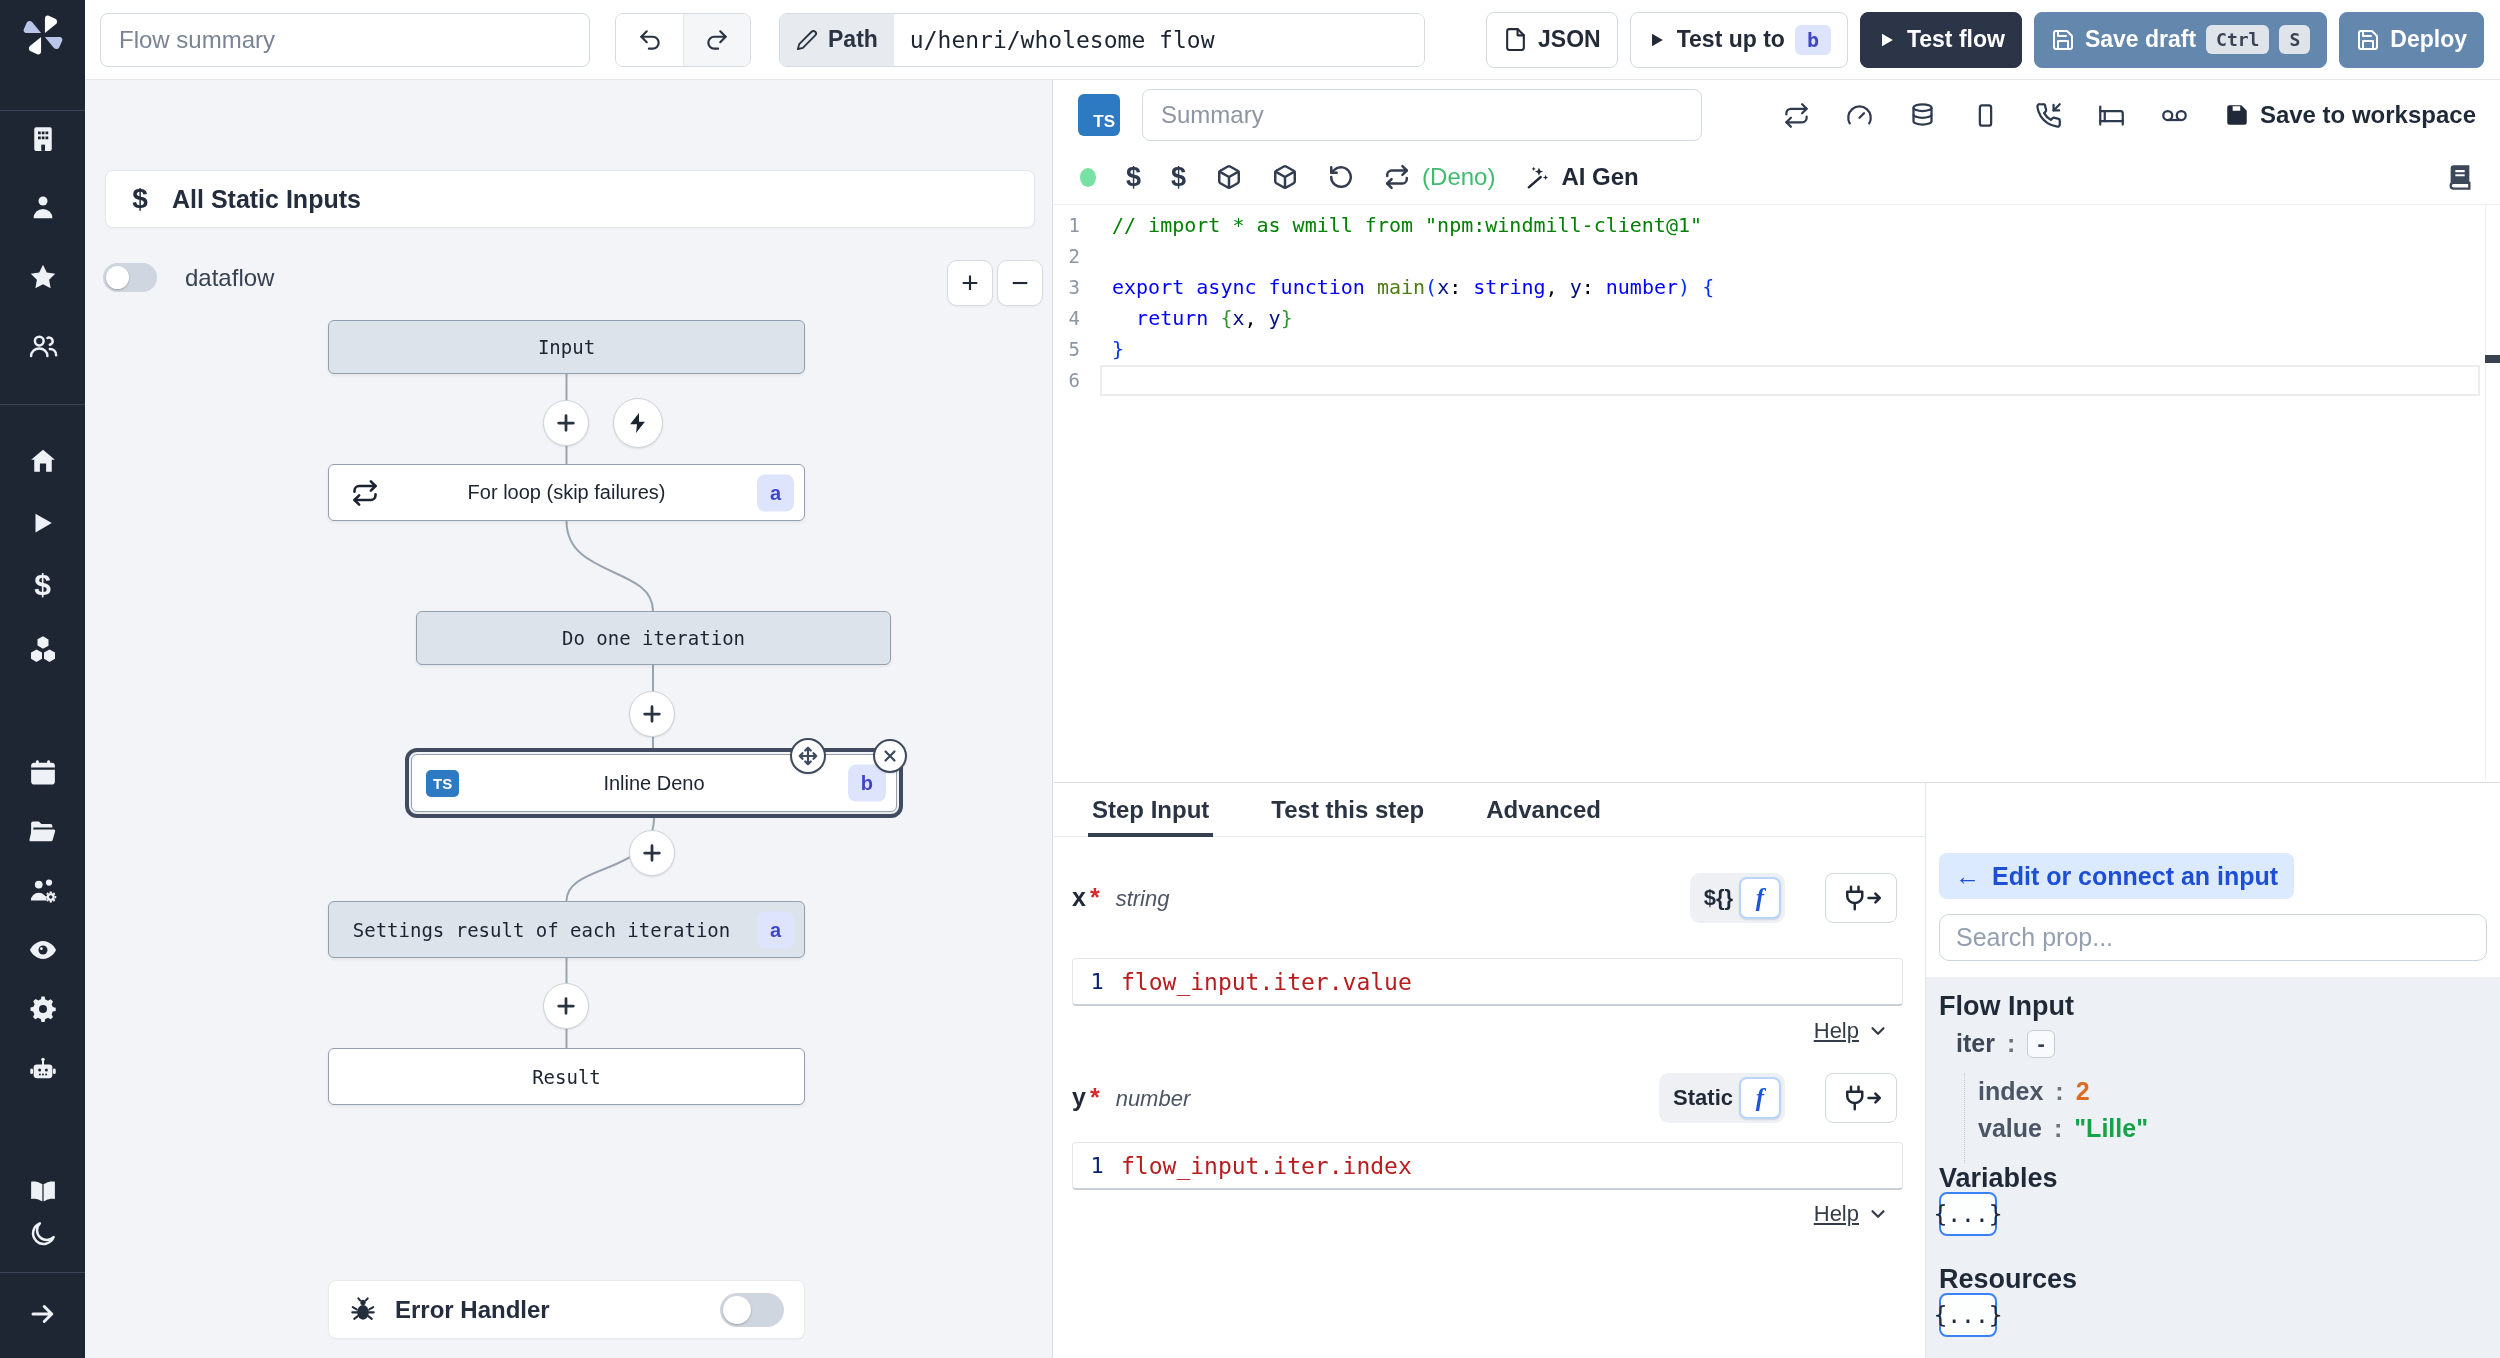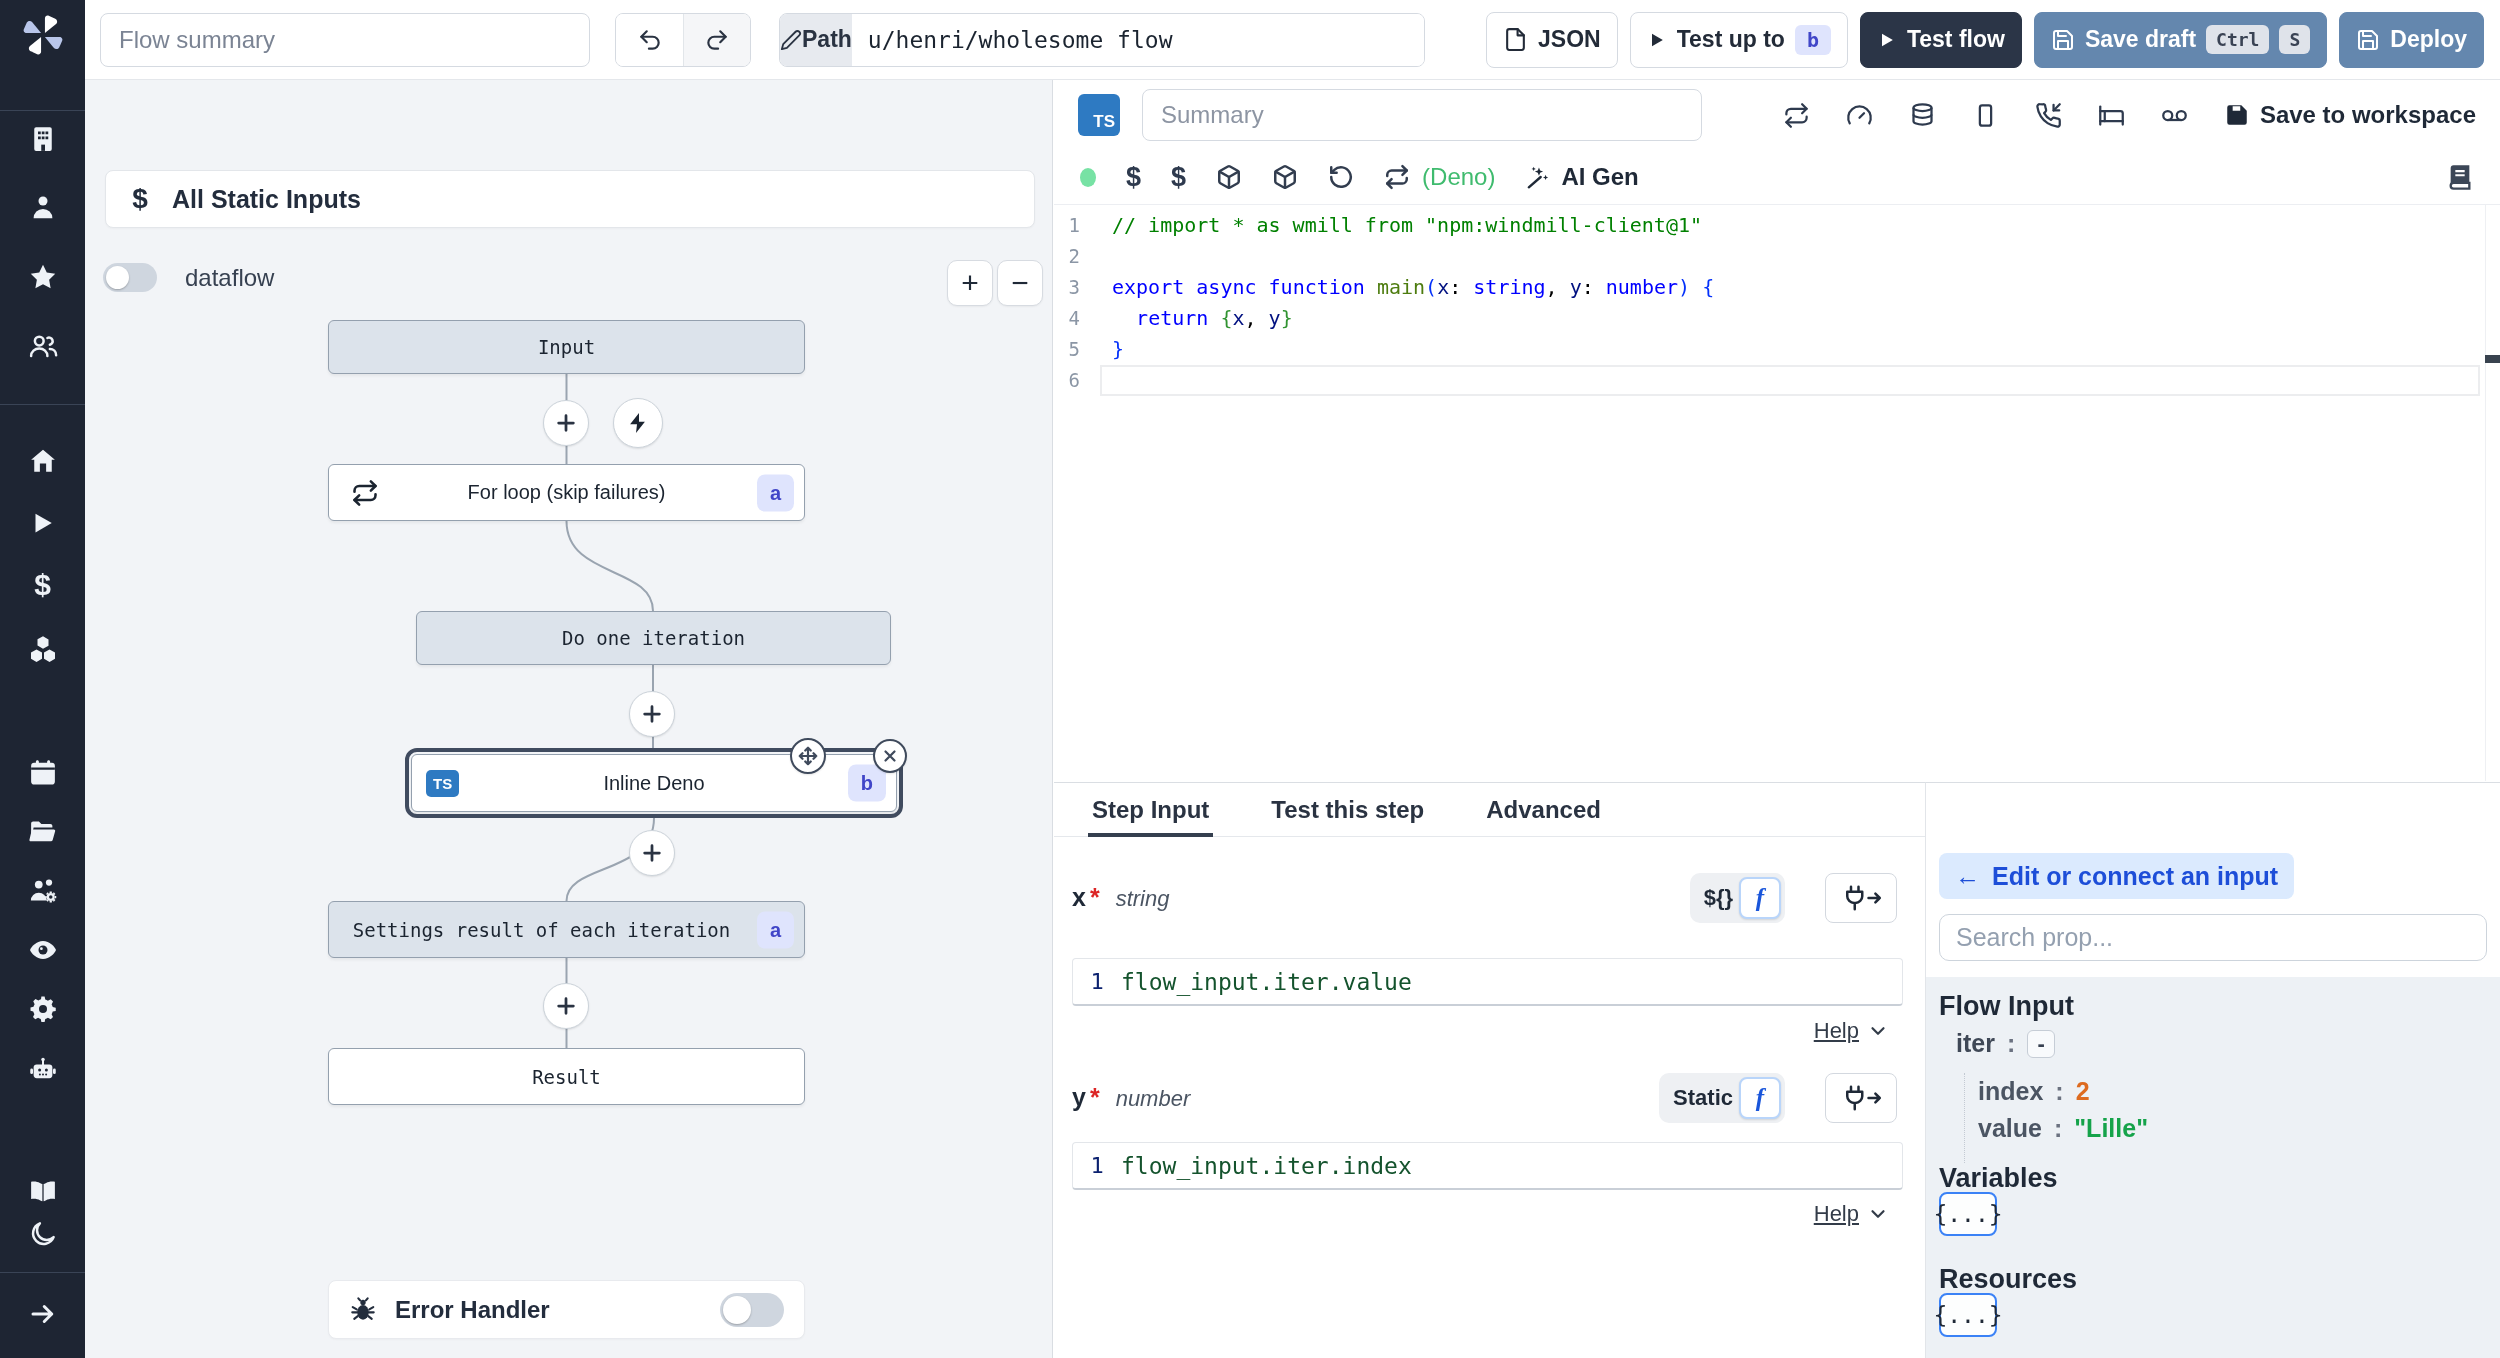--- a/index.html
+++ b/index.html
@@ -15,21 +15,21 @@
   .sb-txt{position:absolute;left:50%;transform:translateX(-50%);color:#eef2f7;font-weight:700;font-size:30px;line-height:30px}
 
   
   .topbar{position:absolute;left:85px;top:0;right:0;height:80px;background:#fff;border-bottom:1px solid #e4e7eb;display:flex;align-items:center;z-index:20}
   .tb-input{width:490px;height:54px;margin-left:15px;border:1px solid #d5dae1;border-radius:8px;padding:0 18px;font-size:24px;color:#1f2937;outline:none}
   .tb-input::placeholder{color:#7b8494}
   .undoredo{display:flex;margin-left:25px;height:54px;border:1px solid #d5dae1;border-radius:8px;overflow:hidden}
   .undoredo button{width:67px;border:none;background:#fff;cursor:pointer;color:#2a3342;display:flex;align-items:center;justify-content:center}
   .undoredo button+button{border-left:1px solid #e2e6ea;background:#f5f6f8}
   .pathgrp{display:flex;margin-left:28px;height:54px;border:1px solid #d5dae1;border-radius:8px;overflow:hidden;width:646px}
-  .path-pill{display:flex;align-items:center;background:#e7eaef;padding:0 0;font-weight:700;font-size:23px;color:#2a3342}
+  .path-pill{display:flex;align-items:center;gap:10px;background:#e7eaef;padding:0 16px;font-weight:700;font-size:23px;color:#2a3342}
   .path-val{flex:1;border:none;outline:none;font:23px "DejaVu Sans Mono",monospace;color:#1b2430;padding:0 16px}
   .tb-right{margin-left:auto;margin-right:16px;display:flex;gap:12px;align-items:center}
   .btn{display:flex;align-items:center;gap:10px;padding:0 16px;height:56px;border:1px solid #d5dae1;border-radius:8px;background:#fff;font-weight:600;font-size:23px;color:#232b38;cursor:pointer;white-space:nowrap}
   .btn.dark{background:#2b3547;border-color:#2b3547;color:#fff}
   .btn.steel{background:#6487ae;border-color:#6487ae;color:#fff}
   .kbd{background:#dfe3ea;border-radius:6px;padding:4px 10px;font:700 18px "DejaVu Sans Mono",monospace;color:#3a4354}
   .bbadge{background:#dfe4fd;color:#4146c8;font:700 20px "DejaVu Sans Mono",monospace;padding:3px 12px;border-radius:6px}
 
   
   .flow{position:absolute;left:85px;top:80px;width:968px;bottom:0;background:#f2f4f7;border-right:1px solid #d9dde2;z-index:5}
@@ -81,21 +81,21 @@
   .flabel{position:absolute;left:18px;display:flex;align-items:baseline;gap:4px}
   .fname{font-weight:700;font-size:25px;color:#1f2937}
   .freq{color:#dc2626;font-weight:700;font-size:25px}
   .ftype{font-style:italic;font-size:22px;color:#4b5563;margin-left:12px}
   .seg{position:absolute;display:flex;align-items:center;gap:6px;background:#eef0f3;border-radius:10px;padding:4px 4px 4px 14px;height:50px}
   .seg-label{font-weight:600;font-size:22px;color:#1f2937}
   .fbtn{width:42px;height:42px;background:#fff;border:2px solid #b9d5fa;border-radius:8px;display:flex;align-items:center;justify-content:center;font:italic 700 25px "Liberation Serif",serif;color:#1a56db;box-shadow:0 1px 2px rgba(0,0,0,.12);cursor:pointer}
   .plugbtn{position:absolute;width:72px;height:50px;background:#fff;border:1px solid #d3d8df;border-radius:8px;display:flex;align-items:center;justify-content:center;color:#1f2937;cursor:pointer}
   .mini-ed{position:absolute;left:18px;right:22px;height:48px;border:1px solid #e3e6ea;border-bottom:2px solid #c9cfd7;border-radius:4px;display:flex;align-items:center;background:#fff;cursor:text}
   .mini-ln{width:48px;text-align:center;color:#0b216f;font:22px "DejaVu Sans Mono",monospace;flex:none}
-  .mini-code{font:23px "DejaVu Sans Mono",monospace;color:#14532d;white-space:pre}
+  .mini-code{font:23px "DejaVu Sans Mono",monospace;color:#b91c1c;white-space:pre}
   .help{position:absolute;right:36px;display:flex;gap:8px;align-items:center;font-size:22px;color:#333c49;cursor:pointer}
   .help span{text-decoration:underline}
 
   
   .br{position:absolute;left:1925px;top:782px;right:0;bottom:0;background:#fff;border-left:1px solid #e2e5e9;border-top:1px solid #dadee3;z-index:4}
   .chip{position:absolute;left:13px;top:70px;height:46px;background:#dbeafe;color:#1d4ed8;font-weight:600;font-size:25px;display:flex;align-items:center;gap:12px;padding:0 16px;border-radius:8px;cursor:pointer}
   .search{position:absolute;left:13px;top:131px;width:548px;height:47px;border:1px solid #cdd4dc;border-radius:10px;padding:0 16px;font-size:25px;outline:none}
   .search::placeholder{color:#94a0b0}
   .grayarea{position:absolute;left:0;top:194px;right:0;bottom:0;background:#edf1f5}
   .sec-title{position:absolute;left:13px;font-weight:700;font-size:27px;color:#1f2937}

